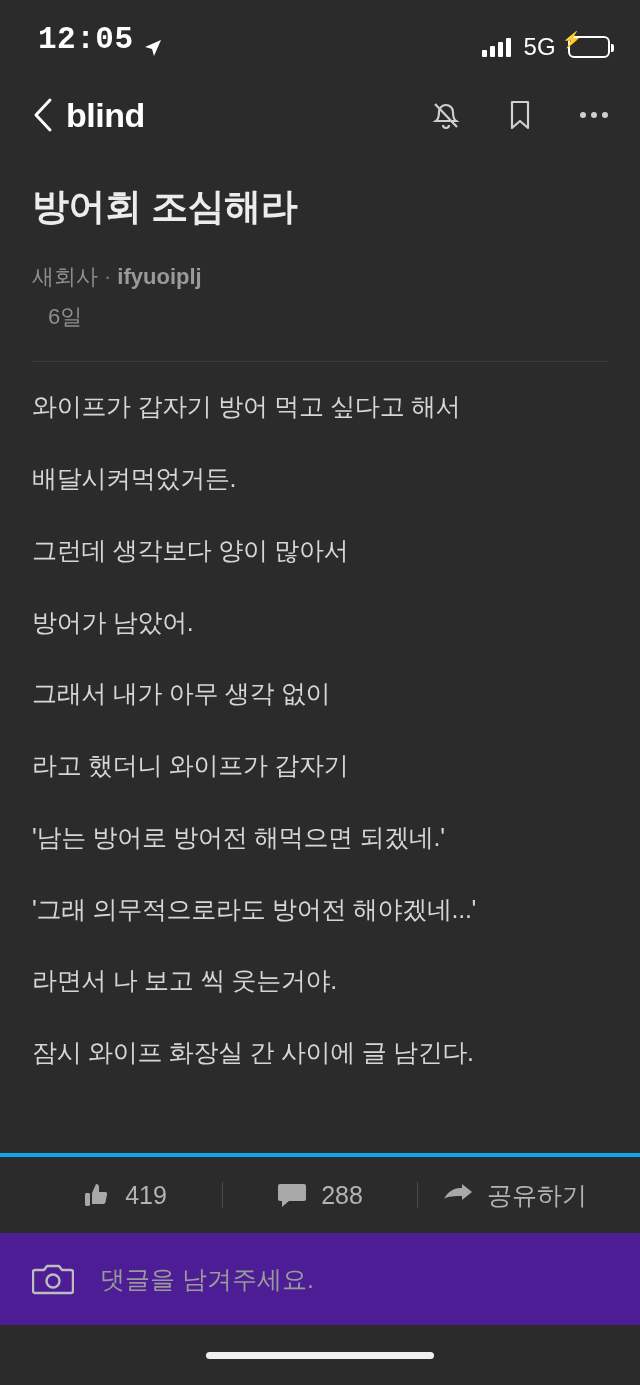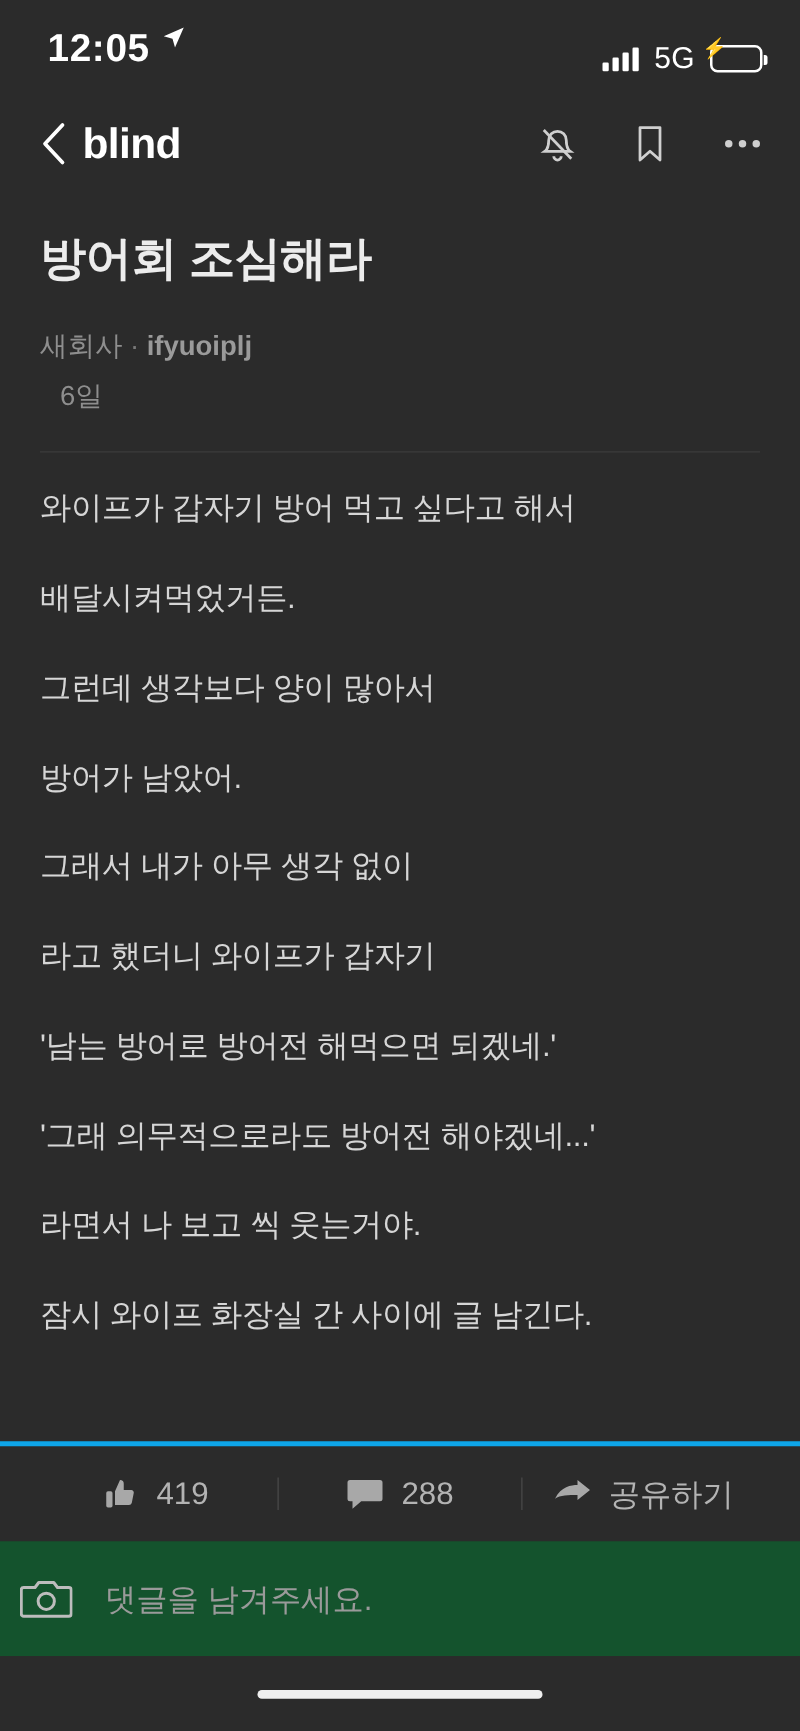--- a/index.html
+++ b/index.html
@@ -14,21 +14,21 @@
   
   .statusbar {
     height:78px;
     flex:0 0 78px;
     display:flex;
     align-items:center;
     justify-content:space-between;
     padding:0 30px 0 38px;
     color:#ffffff;
   }
-  .status-left { display:flex; align-items:flex-start; gap:10px; }
+  .status-left { display:flex; align-items:flex-end; gap:10px;font-family:Liberation Mono, monospace; }
   .status-time { font-size:31px; font-weight:600; letter-spacing:0.5px; }
   .loc-arrow { width:18px; height:18px; }
   .status-right { display:flex; align-items:center; gap:12px;margin-top:16px; }
   .signal { display:flex; align-items:flex-end; gap:3px; height:20px; }
   .signal i { display:block; width:5px; background:#fff; border-radius:1px; }
   .signal i:nth-child(1){ height:7px; }
   .signal i:nth-child(2){ height:11px; }
   .signal i:nth-child(3){ height:15px; }
   .signal i:nth-child(4){ height:19px; }
   .net-label { font-size:24px; font-weight:500; letter-spacing:0.3px; }
@@ -118,23 +118,23 @@
   .action {
     flex:1 1 0; display:flex; align-items:center; justify-content:center; gap:14px;
     font-size:25px; color:#b3b3b3;
   }
   .vsep { width:1px; height:26px; background:#4a4a4a; }
   .ic { display:flex; align-items:center; justify-content:center; }
 
   
   .commentbar {
     flex:0 0 92px;
-    background:#14532d;
+    background:#4c1d95;
     display:flex; align-items:center;
-    padding:0 16px;
+    padding:0 32px;
     gap:26px;
   }
   .cam-icon { width:42px; height:34px; }
   .comment-placeholder { color:#9a9a9a; font-size:25px; }
 
   
   .home-area {
     flex:0 0 60px;
     background:#2b2b2b;
     display:flex; align-items:center; justify-content:center;

